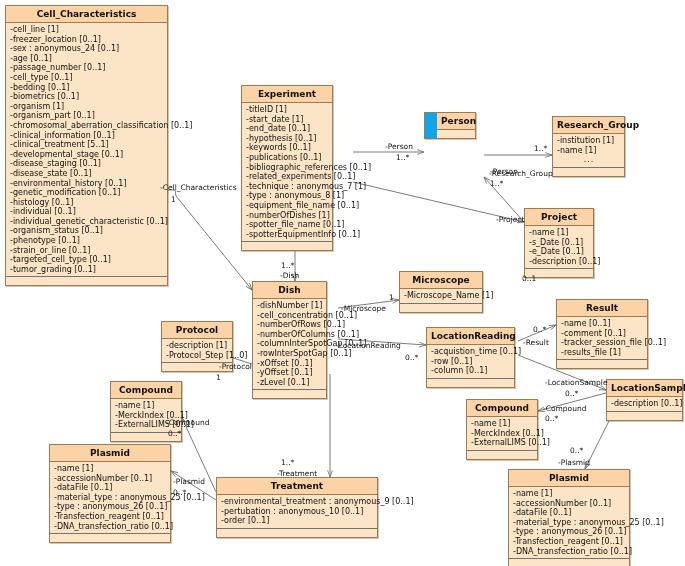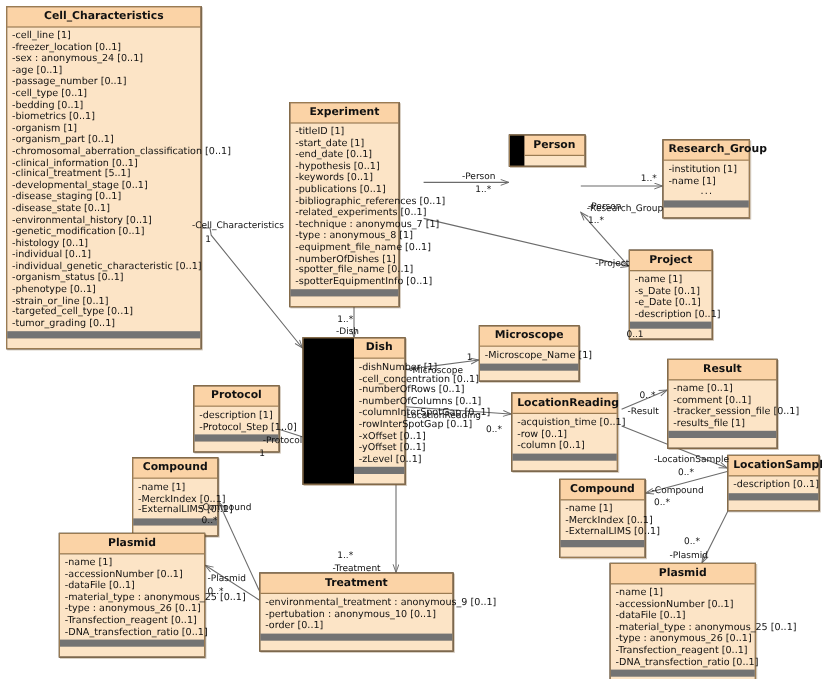--- a/index.html
+++ b/index.html
@@ -19,38 +19,38 @@
     position: absolute;
     left: 0; top: 0;
     width: 685px;
     height: 566px;
     pointer-events: none;
   }
   .uml {
     position: absolute;
     box-sizing: border-box;
     border: 1px solid #9a7b52;
-    background: #000000;
+    background: #0ea5e9;
     box-shadow: 1px 1px 0 rgba(120,90,50,0.35);
   }
   .uml .title {
     font-size: 9px;
     font-weight: bold;
     text-align: center;
     color: #111111;
     padding: 3px 4px 3px 4px;
     background: #fbd3a6;
     border-bottom: 1px solid #9a7b52;
     line-height: 10px;
     letter-spacing: 0px;
   }
   .uml .attrs {
     padding: 2px 3px 2px 4px;
     background: #fce4c6;
-    border-bottom: 6px solid #737373;
+    border-bottom: 1px solid #737373;
   }
   .uml .attrs div {
     font-size: 8px;
     line-height: 9.6px;
     color: #111111;
     white-space: nowrap;
   }
   .uml .ops {
     height: 8px;
     background: #fce4c6;
@@ -143,21 +143,21 @@
           <div>-related_experiments [0..1]</div>
           <div>-technique : anonymous_7 [1]</div>
           <div>-type : anonymous_8 [1]</div>
           <div>-equipment_file_name [0..1]</div>
           <div>-numberOfDishes [1]</div>
           <div>-spotter_file_name [0..1]</div>
           <div>-spotterEquipmentInfo [0..1]</div>
         </div>
         <div class="ops"></div>
       </div>
-      <div class="uml" style="left: 424px; top: 112px; width: 64px; padding-left: 12px;">
+      <div class="uml" style="left: 424px; top: 112px; width: 52px; padding-left: 12px;">
         <div class="title">Person</div>
         <div class="ops"></div>
       </div>
       <div class="uml" style="left: 552px; top: 116px; width: 73px;">
         <div class="title">Research_Group</div>
         <div class="attrs">
           <div>-institution [1]</div>
           <div>-name [1]</div>
           <div class="ellipsis">...</div>
         </div>
@@ -166,21 +166,21 @@
       <div class="uml" style="left: 524px; top: 208px; width: 70px;">
         <div class="title">Project</div>
         <div class="attrs">
           <div>-name [1]</div>
           <div>-s_Date [0..1]</div>
           <div>-e_Date [0..1]</div>
           <div>-description [0..1]</div>
         </div>
         <div class="ops"></div>
       </div>
-      <div class="uml" style="left: 252px; top: 281px; width: 86px; padding-left: 42px;">
+      <div class="uml" style="left: 252px; top: 281px; width: 75px;">
         <div class="title">Dish</div>
         <div class="attrs">
           <div>-dishNumber [1]</div>
           <div>-cell_concentration [0..1]</div>
           <div>-numberOfRows [0..1]</div>
           <div>-numberOfColumns [0..1]</div>
           <div>-columnInterSpotGap [0..1]</div>
           <div>-rowInterSpotGap [0..1]</div>
           <div>-xOffset [0..1]</div>
           <div>-yOffset [0..1]</div>

